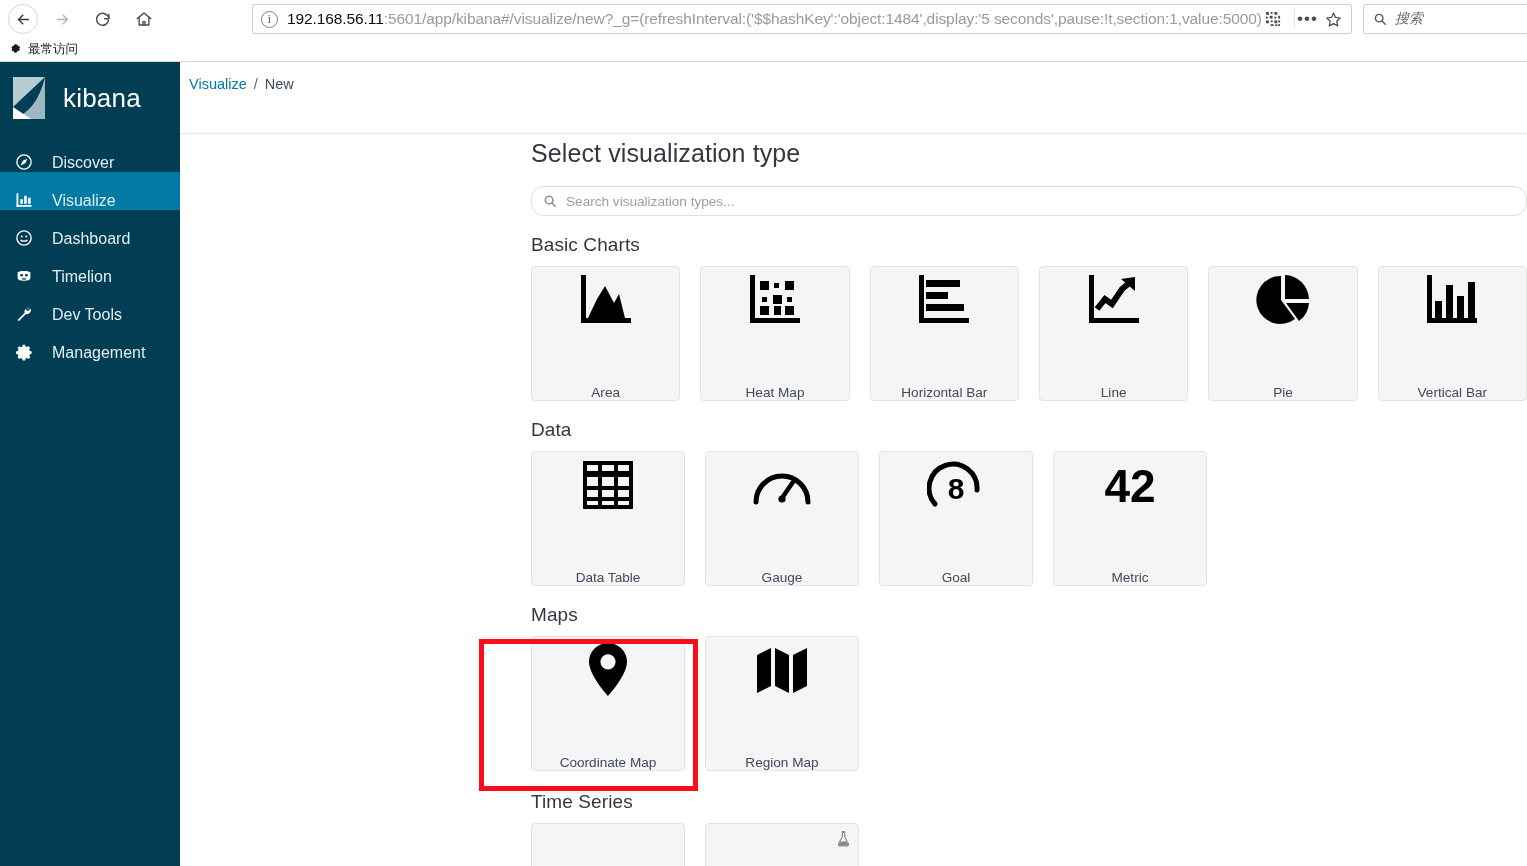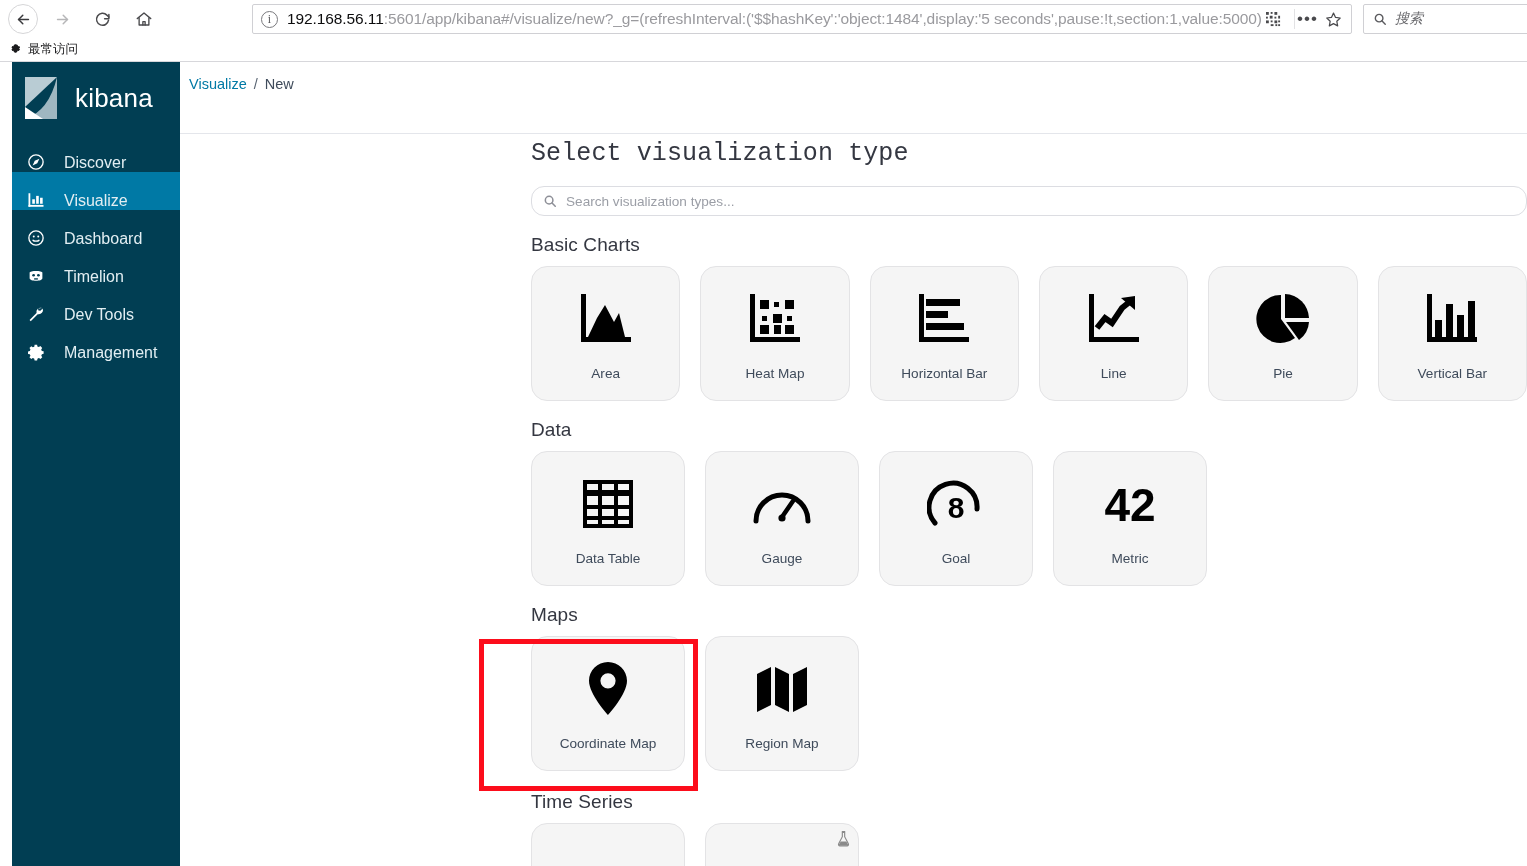--- a/index.html
+++ b/index.html
@@ -118,21 +118,20 @@
     position: absolute; top: 62px; left: 0;
     width: 1527px; height: 804px;
     background: #ffffff;
   }
 
   
   #sidebar {
     position: absolute; left: 0; top: 0;
     width: 180px; height: 804px;
     background: #013e53;
-    margin-left: 12px;
   }
   #kibana-brand {
     height: 72px; display: flex; align-items: center;
     padding-left: 11px; gap: 12px;
   }
   #kibana-logo { width: 40px; height: 42px; }
   #kibana-wordmark {
     color: #ffffff; font-size: 26px; letter-spacing: 0.2px;
   }
   .nav-item {
@@ -166,21 +165,21 @@
     position: absolute; left: 0; top: 71px;
     width: 1347px; height: 1px; background: #e4e6eb;
   }
 
   #viz-wizard {
     position: absolute; left: 351px; top: 77px;
     width: 996px;
   }
   #page-title {
     font-size: 25px; color: #343741; font-weight: normal;
-    margin-bottom: 18px; letter-spacing: 0.1px; font-family: Liberation Mono, monospace;
+    margin-bottom: 18px; letter-spacing: 0.1px;
   }
   #viz-search {
     width: 996px; height: 30px;
     border: 1px solid #dcdde2; border-radius: 13px;
     display: flex; align-items: center;
     padding-left: 11px; gap: 9px;
     background: #fff;
   }
   #viz-search .vs-icon { color: #8d8f97; display: flex; }
   #viz-search .vs-text { font-size: 13.6px; color: #9b9ea6; }
@@ -189,23 +188,23 @@
   .group-title {
     font-size: 19px; color: #343741; font-weight: normal;
     margin-bottom: 10px; letter-spacing: 0.1px;
   }
   .tile-row { display: flex; gap: 20px; flex-wrap: nowrap; }
   .tile {
     position: relative;
     width: 154px; height: 135px;
     background: #f5f5f5;
     border: 1px solid #e3e3e5;
-    border-radius: 16px;
+    border-radius: 4px;
     display: flex; flex-direction: column;
-    align-items: center; justify-content: center;
+    align-items: center; justify-content: space-between;
     cursor: pointer;
   }
   .tile .tile-icon {
     height: 62px;
     display: flex; align-items: center; justify-content: center;
     color: #000000;
     margin-top: 2px;
   }
   .tile .tile-label {
     margin-top: 16px;

